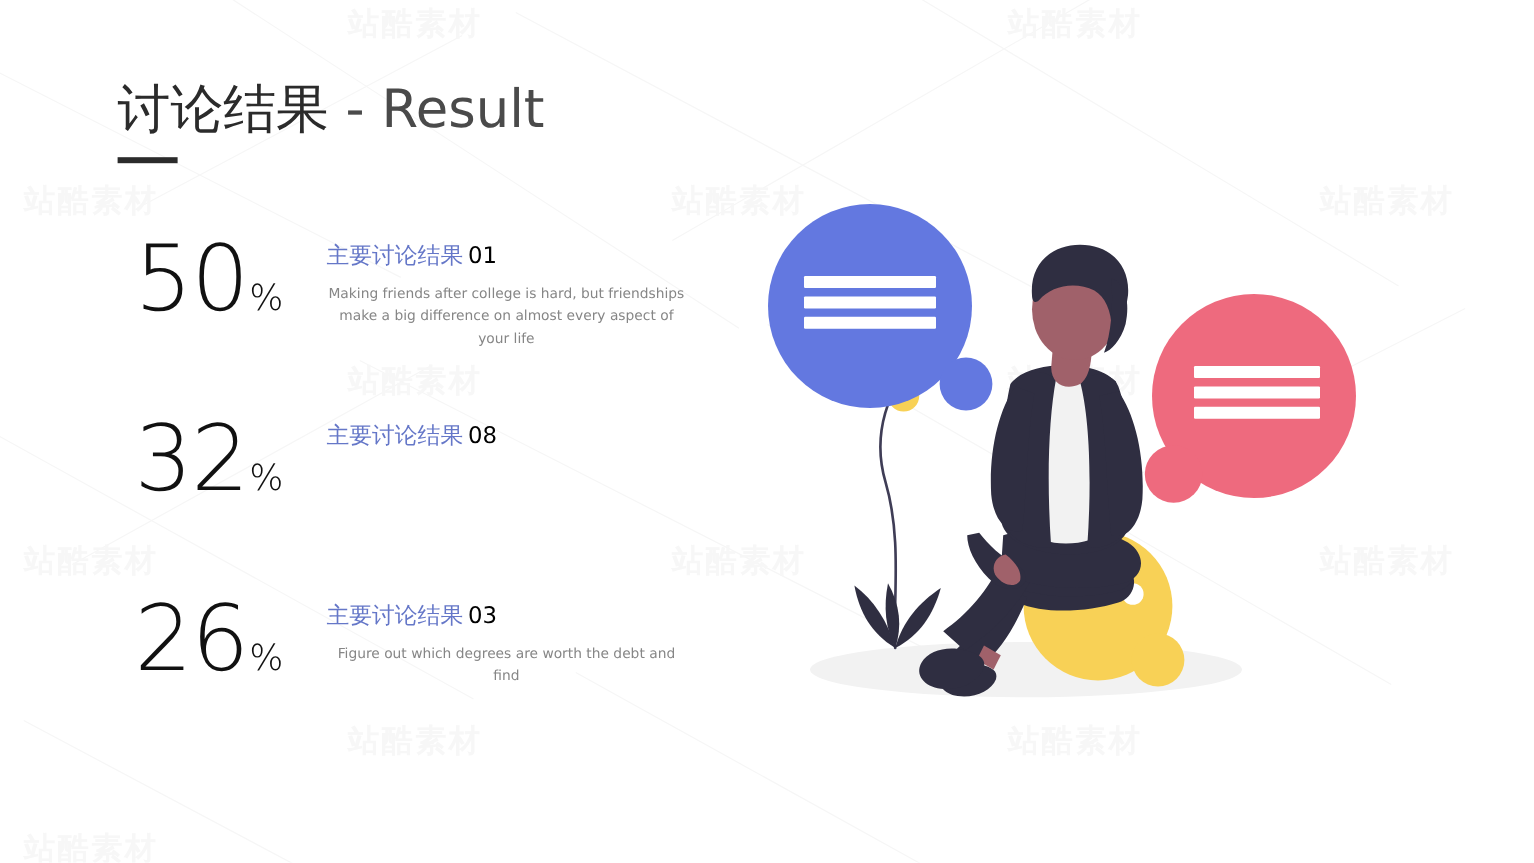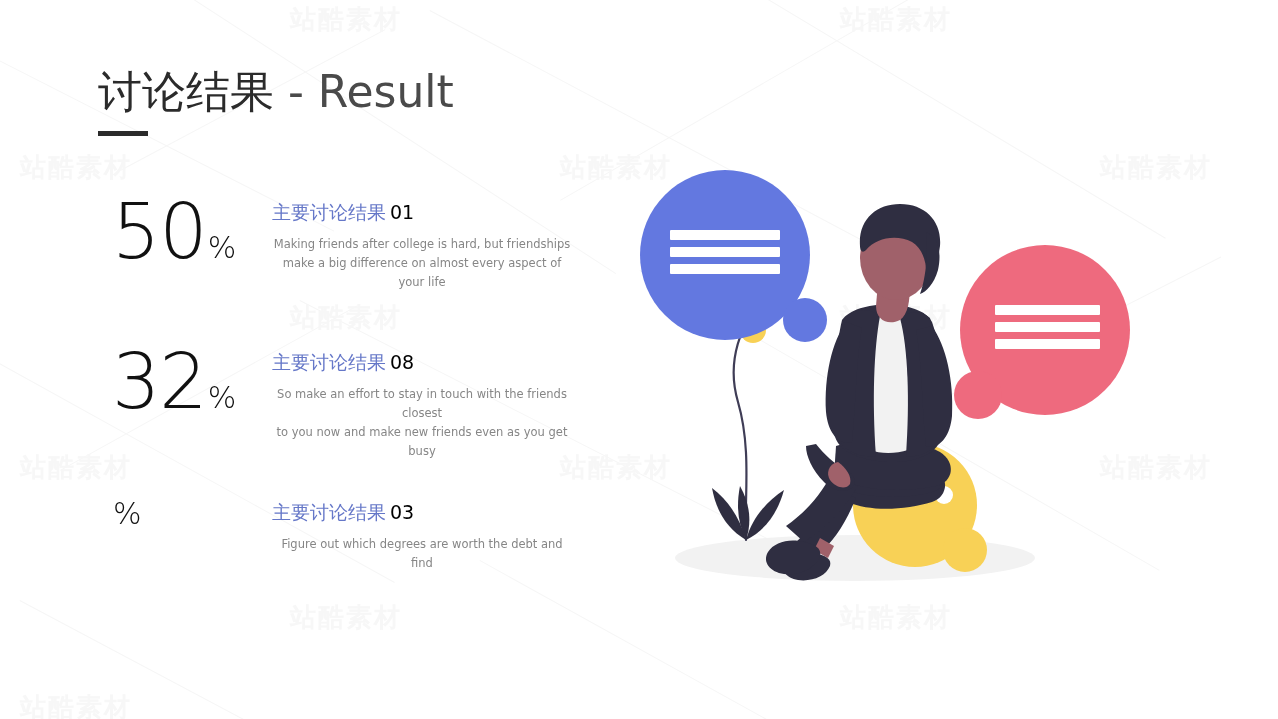--- a/index.html
+++ b/index.html
@@ -167,29 +167,26 @@
       </div>
     </div>
 
     <div class="stat-row">
       <div class="stat-figure">
         <span class="stat-number">32</span>
         <span class="stat-unit">%</span>
       </div>
       <div class="stat-body">
         <div class="stat-heading"><span>主要讨论结果</span><span class="stat-index">08</span></div>
-        <div class="stat-desc">
-          <span>So make an effort to stay in touch with the friends closest</span><br>
-          <span>to you now and make new friends even as you get busy</span>
-        </div>
       </div>
     </div>
 
     <div class="stat-row">
       <div class="stat-figure">
+        <span class="stat-number">26</span>
         <span class="stat-unit">%</span>
       </div>
       <div class="stat-body">
         <div class="stat-heading"><span>主要讨论结果</span><span class="stat-index">03</span></div>
         <div class="stat-desc">
           <span>Figure out which degrees are worth the debt and find</span><br>
         </div>
       </div>
     </div>
 

